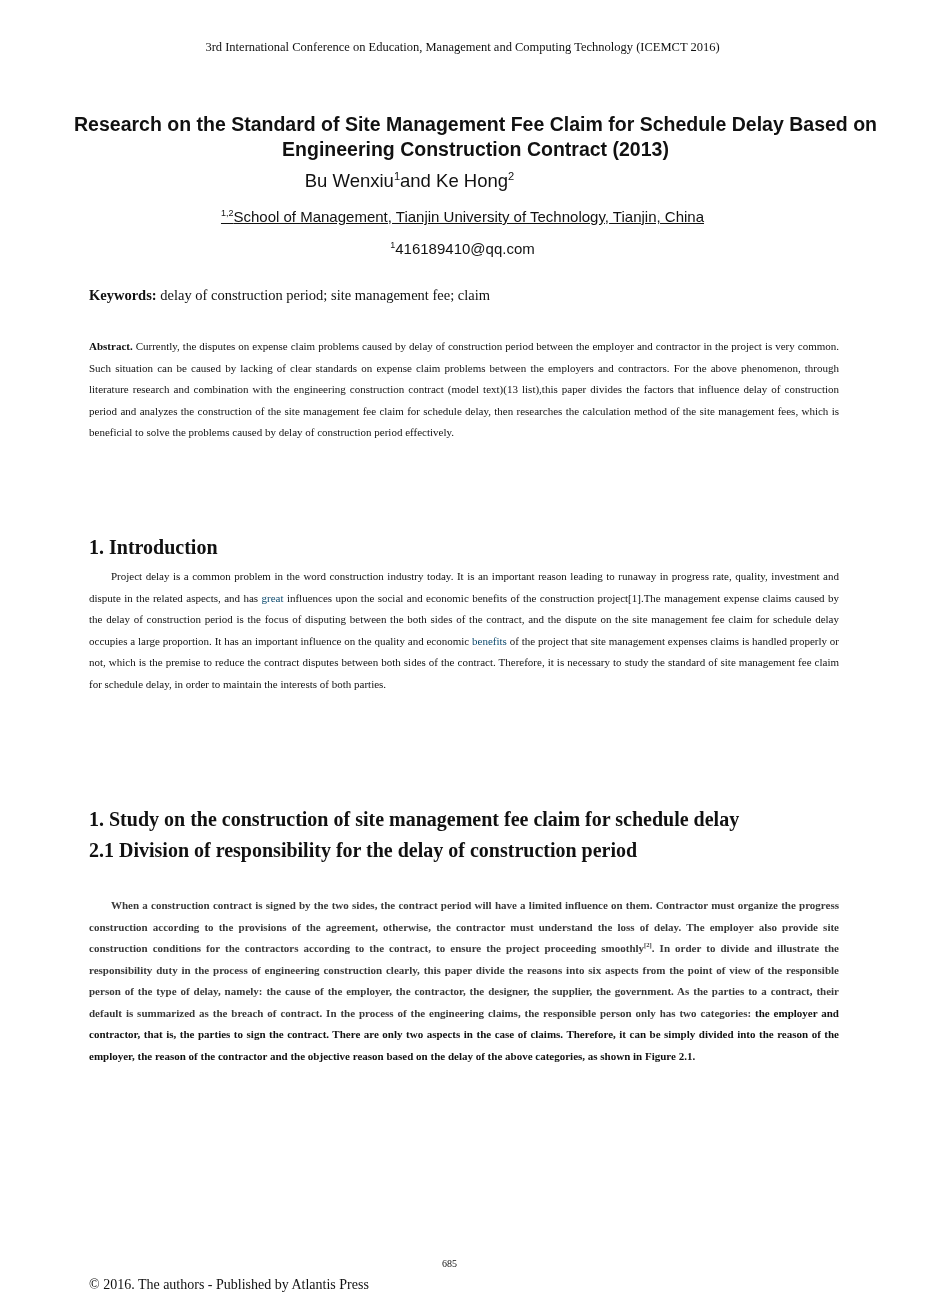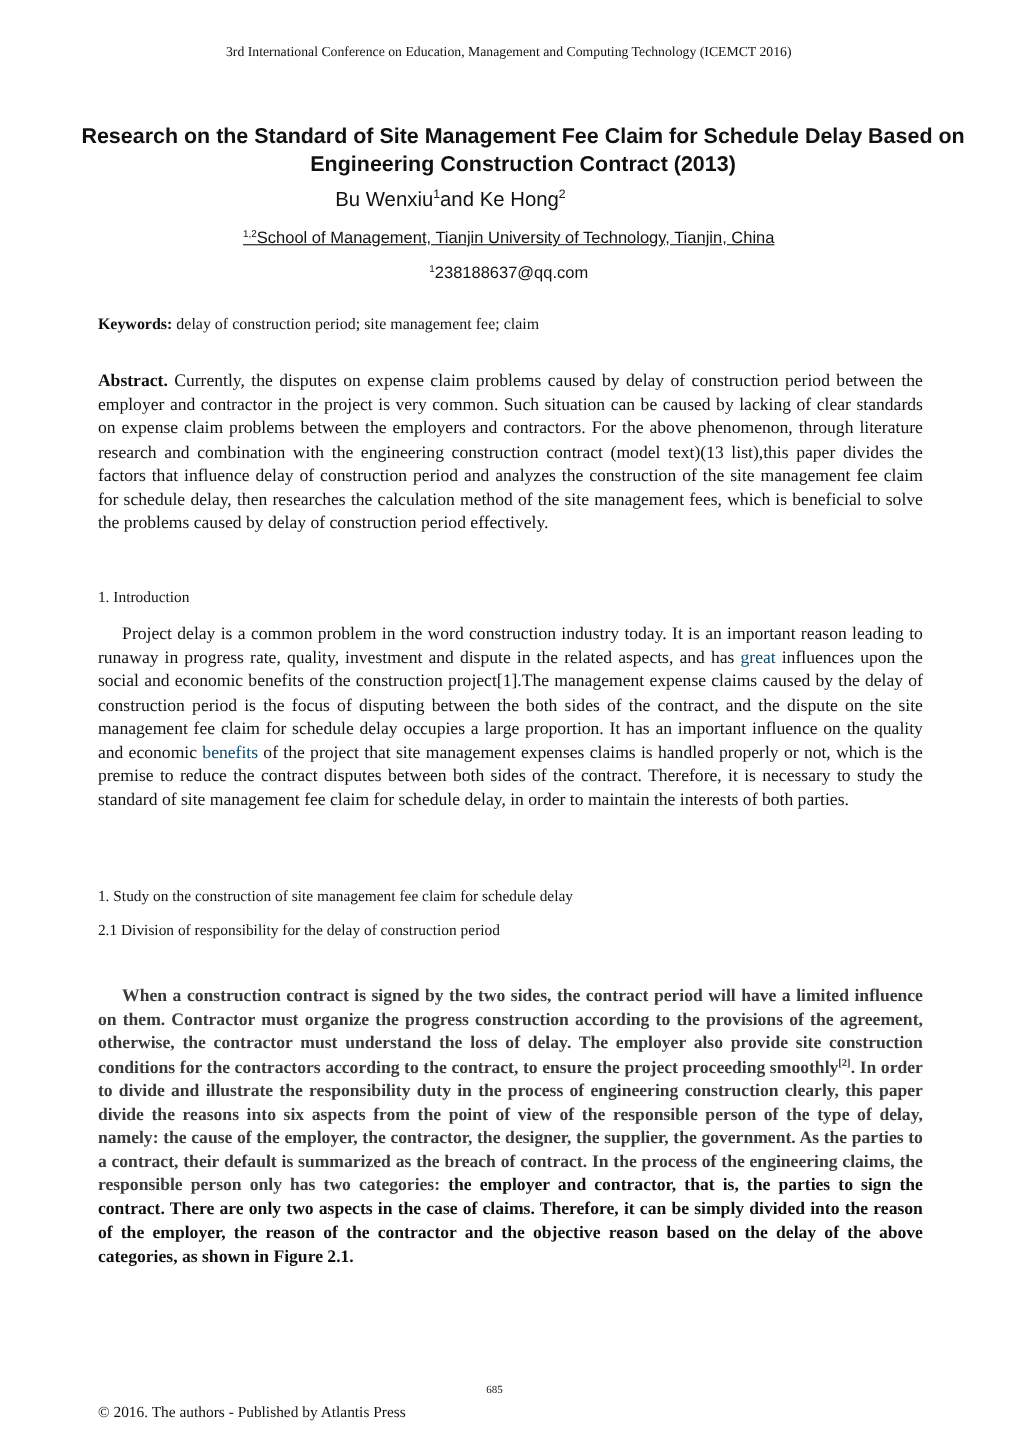--- a/index.html
+++ b/index.html
@@ -7,23 +7,23 @@
     .serif { font-family: "Liberation Serif", "DejaVu Serif", serif; }
     .sans { font-family: "Liberation Sans", "DejaVu Sans", sans-serif; }
     .conf-header { position: absolute; top: 40px; left: 0; width: 925px; text-align: center; font-size: 12.5px; }
     .title { position: absolute; top: 112px; left: 60px; width: 805px; text-align: center; font-weight: bold; font-size: 19.5px; line-height: 25px; margin-left: 13px; }
     .authors { position: absolute; top: 170px; left: 0; width: 819px; text-align: center; font-size: 18.5px; }
     .affil { position: absolute; top: 208px; left: 0; width: 925px; text-align: center; font-size: 15px; text-decoration: underline; }
     .email { position: absolute; top: 240px; left: 0; width: 925px; text-align: center; font-size: 15px; }
     sup { font-size: 60%; vertical-align: super; line-height: 0; }
     .keywords { position: absolute; top: 287px; left: 89px; font-size: 14.5px; font-family: Liberation Serif, serif; }
     .keywords b { font-weight: bold; }
-    .block { position: absolute; left: 89px; width: 750px; font-size: 16px; line-height: 21.5px; text-align: justify; }
+    .block { position: absolute; left: 89px; width: 750px; font-size: 11px; line-height: 21.5px; text-align: justify; }
     .abstract { top: 336px; }
-    .h1 { position: absolute; left: 89px; font-weight: normal; font-size: 14px; }
+    .h1 { position: absolute; left: 89px; font-weight: bold; font-size: 20px; }
     .intro-h { top: 536px; }
     .intro-p { top: 566px; text-indent: 22px; }
     .sec2-h { top: 808px; }
     .sec21-h { top: 839px; text-align: right; }
     .sec21-p { top: 895px; text-indent: 22px; color: #3a3a3a; font-weight: bold; }
     .dark { color: #111; }
     .gray { color: #0c4a6e; }
     .footer-left { position: absolute; top: 1258px; left: 89px; font-size: 14px; margin-top: 19px; }
     .footer-page { position: absolute; top: 1258px; left: 442px; font-size: 10px; }
   </style>
@@ -36,21 +36,21 @@
 
 <div class="authors sans">
   <span>Bu Wenxiu</span><sup>1</sup><span>and Ke Hong</span><sup>2</sup>
 </div>
 
 <div class="affil sans">
   <sup>1,2</sup><span>School of Management, Tianjin University of Technology, Tianjin, China</span>
 </div>
 
 <div class="email sans">
-  <sup>1</sup><span>238188637@qq.com</span>
+  <sup>1</sup><span>416189410@qq.com</span>
 </div>
 
 <div class="keywords sans">
   <b>Keywords:</b><span> delay of construction period; site management fee; claim</span>
 </div>
 
 <div class="block abstract serif">
   <b>Abstract.</b><span> Currently, the disputes on expense claim problems caused by delay of construction period between the employer and contractor in the project is very common. Such situation can be caused by lacking of clear standards on expense claim problems between the employers and contractors. For the above phenomenon, through literature research and combination with the engineering construction contract (model text)(13 list),this paper divides the factors that influence delay of construction period and analyzes the construction of the site management fee claim for schedule delay, then researches the calculation method of the site management fees, which is beneficial to solve the problems caused by delay of construction period effectively.</span>
 </div>
 

